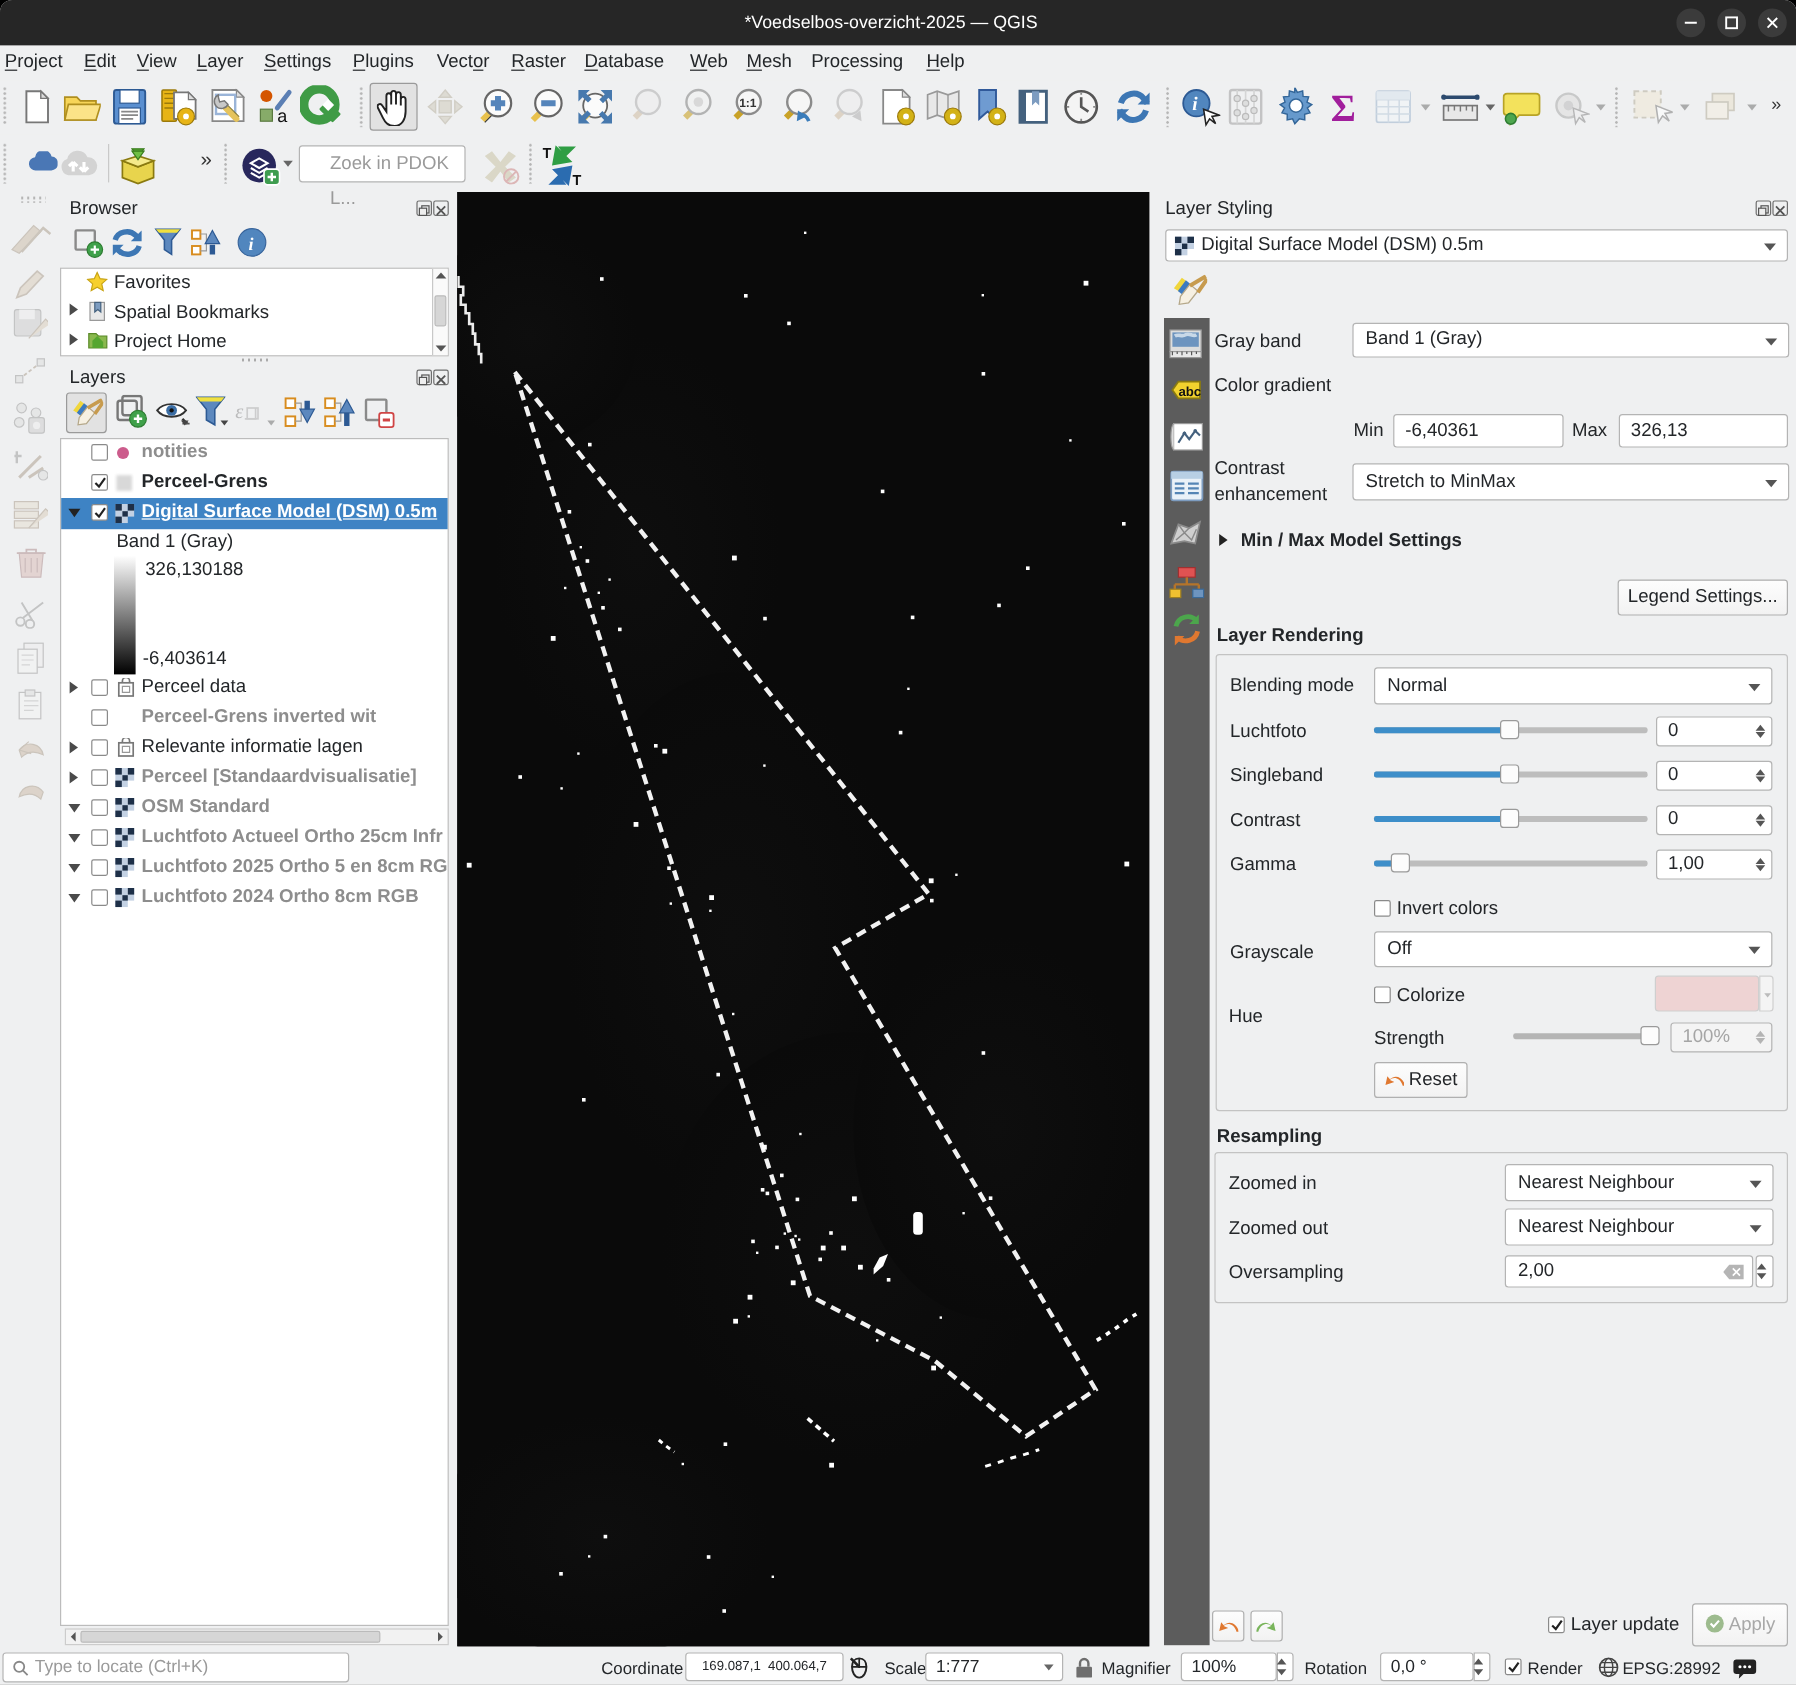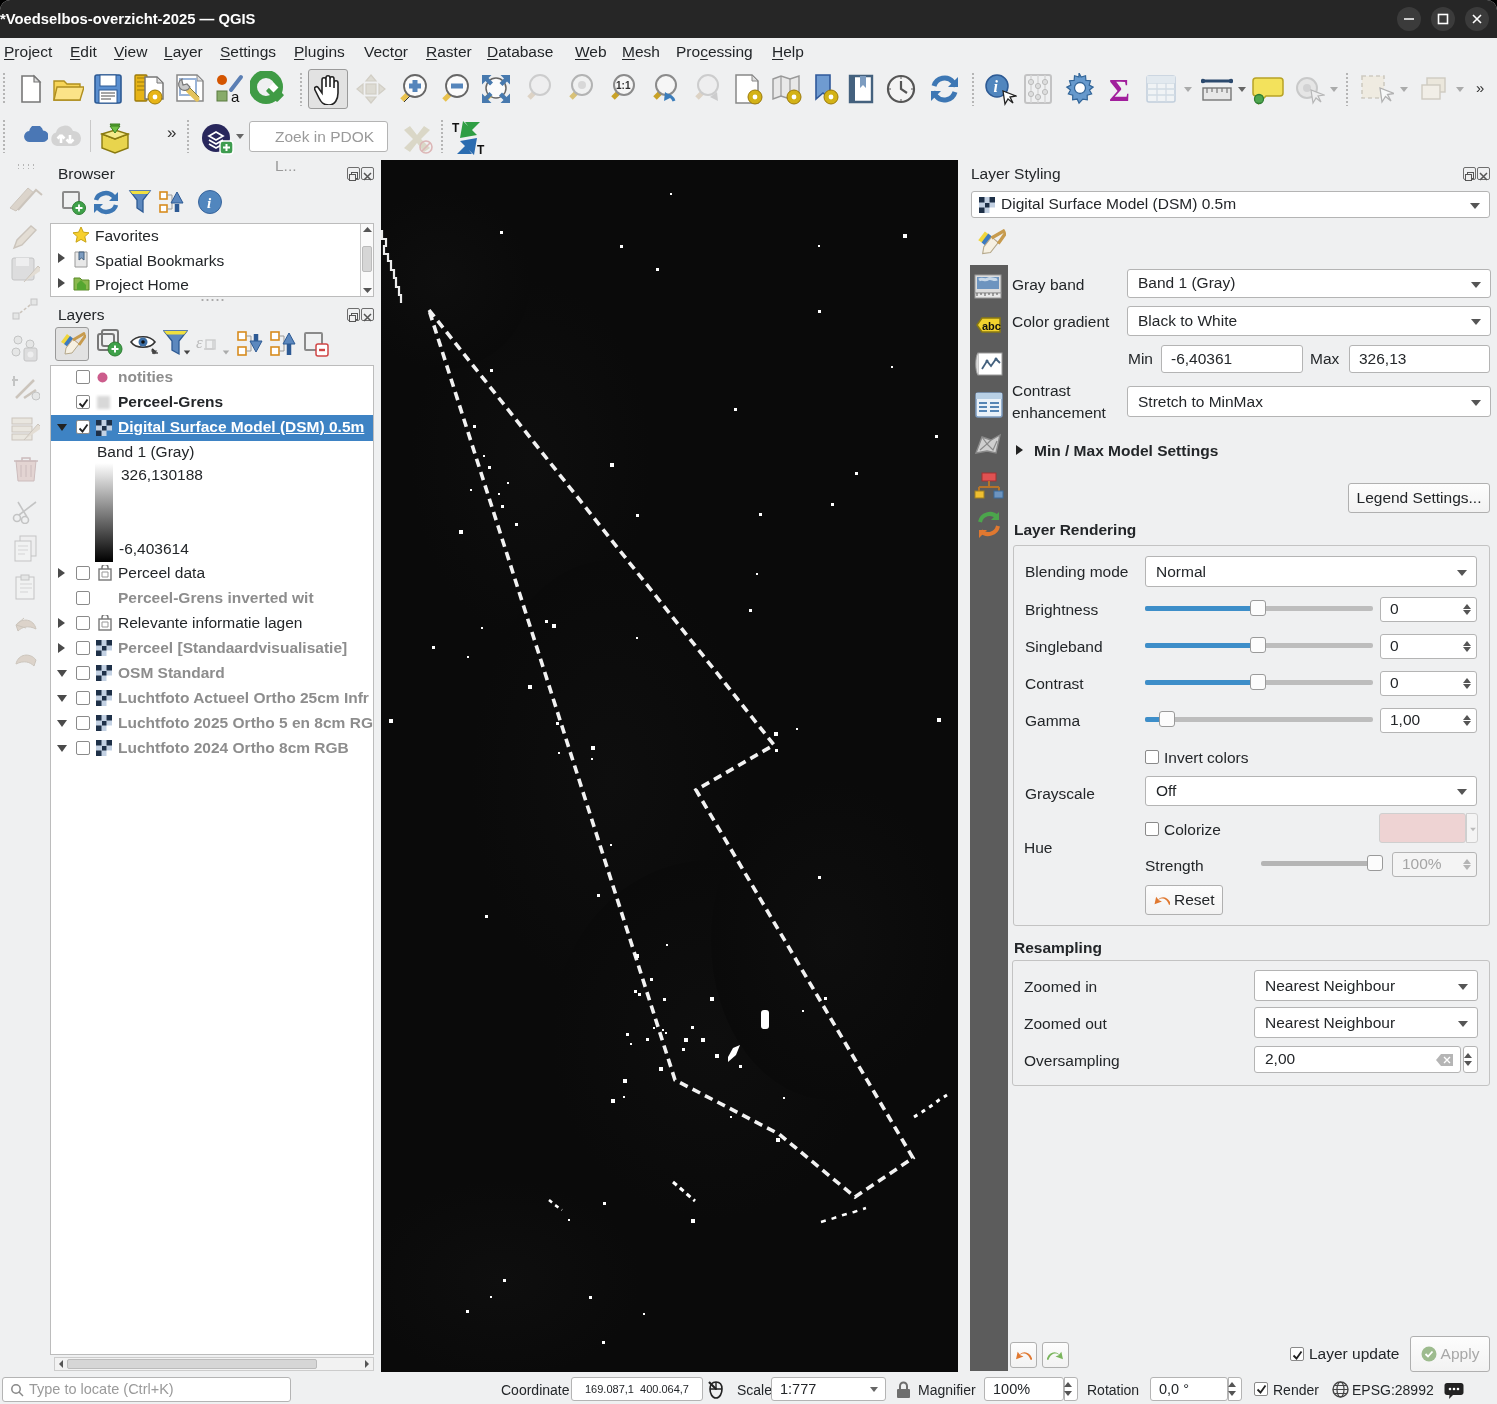--- a/index.html
+++ b/index.html
@@ -1,21 +1,21 @@
 <!DOCTYPE html>
 <html><head>
 <meta charset="utf-8">
 <style>
 *{margin:0;padding:0;box-sizing:border-box}
 html,body{width:1497px;height:1404px;background:#000;font-family:"Liberation Sans",sans-serif;overflow:hidden}
 .win{position:absolute;left:0;top:0;width:1497px;height:1404px;background:#eff0f1;border-radius:10px 10px 0 0;overflow:hidden}
 .abs{position:absolute}
 
 .titlebar{position:absolute;left:0;top:0;width:1497px;height:38px;background:#262626}
-.titlebar .title{position:absolute;left:0;right:12px;top:0;height:24px;line-height:38px;color:#fff;font-size:14.8px;font-weight:bold}
+.titlebar .title{position:absolute;left:0;right:12px;top:0;height:24px;line-height:38px;text-align:center;color:#fff;font-size:14.8px;font-weight:normal}
 .wbtn{position:absolute;top:7px;width:24px;height:24px;border-radius:50%;background:#3b3b3b;color:#fff}
 
 .menubar{position:absolute;left:0;top:38px;width:1497px;height:29px;background:#eff0f1;font-size:15.5px;color:#232629}
 .menubar span{position:absolute;top:5px}
 .menubar u{text-decoration:underline;text-underline-offset:2px}
 
 .toolbar1{position:absolute;left:0;top:67px;width:1497px;height:45px;background:#eff0f1}
 .toolbar2{position:absolute;left:0;top:112px;width:1497px;height:48px;background:#eff0f1}
 .tb{position:absolute}
 .pressed{background:#e2e2e2;border:1px solid #9a9a9a;border-radius:3px}
@@ -882,24 +882,20 @@
         <path d="M24 16a10 10 0 0 1-17 5" fill="none" stroke="#e07830" stroke-width="4"></path>
         <path d="M5 28v-8h8z" fill="#e07830"></path>
       </svg>
 
 <div class="lbl" style="left:54px;top:116px">Gray band</div>
 <div class="combo" style="left:169px;top:109px;width:364px;height:29px">
         <div class="ca"></div>
         <div style="position:absolute;left:10px;top:4px">Band 1 (Gray)</div>
       </div>
 <div class="lbl" style="left:54px;top:153px">Color gradient</div>
-<div class="combo" style="left:169px;top:146px;width:364px;height:30px">
-        <div class="ca"></div>
-        <div style="position:absolute;left:10px;top:5px">Black to White</div>
-      </div>
 <div class="lbl" style="left:170px;top:190px">Min</div>
 <div class="spin" style="left:203px;top:185px;width:142px;height:28px">
         <div style="position:absolute;left:9px;top:4px">-6,40361</div>
       </div>
 <div class="lbl" style="left:352px;top:190px">Max</div>
 <div class="spin" style="left:391px;top:185px;width:141px;height:28px">
         <div style="position:absolute;left:9px;top:4px">326,13</div>
       </div>
 <div class="lbl" style="left:54px;top:222px">Contrast</div>
 <div class="lbl" style="left:54px;top:244px">enhancement</div>
@@ -911,21 +907,21 @@
 <div class="lbl b" style="left:76px;top:282px">Min / Max Model Settings</div>
 <div class="btn" style="left:390px;top:323px;width:142px;height:30px;line-height:28px">Legend Settings...</div>
 <div class="lbl b" style="left:56px;top:361px">Layer Rendering</div>
 
 <div class="groupbox" style="left:55px;top:385px;width:477px;height:381px"></div>
 <div class="lbl" style="left:67px;top:403px">Blending mode</div>
 <div class="combo" style="left:187px;top:396px;width:332px;height:31px">
         <div class="ca"></div>
         <div style="position:absolute;left:10px;top:6px">Normal</div>
       </div>
-<div class="lbl" style="left:67px;top:441px">Brightness</div>
+<div class="lbl" style="left:67px;top:441px">Luchtfoto</div>
 <div class="slider" style="left:187px;top:446px;width:228px">
         <div class="fill" style="width:113px"></div>
         <div class="knob" style="left:105px"></div>
       </div>
 <div class="spin" style="left:422px;top:437px;width:97px;height:25px">
         <div style="position:absolute;left:9px;top:2px">0</div>
         <div class="up"></div>
         <div class="dn"></div>
       </div>
 <div class="lbl" style="left:67px;top:478px">Singleband</div>

